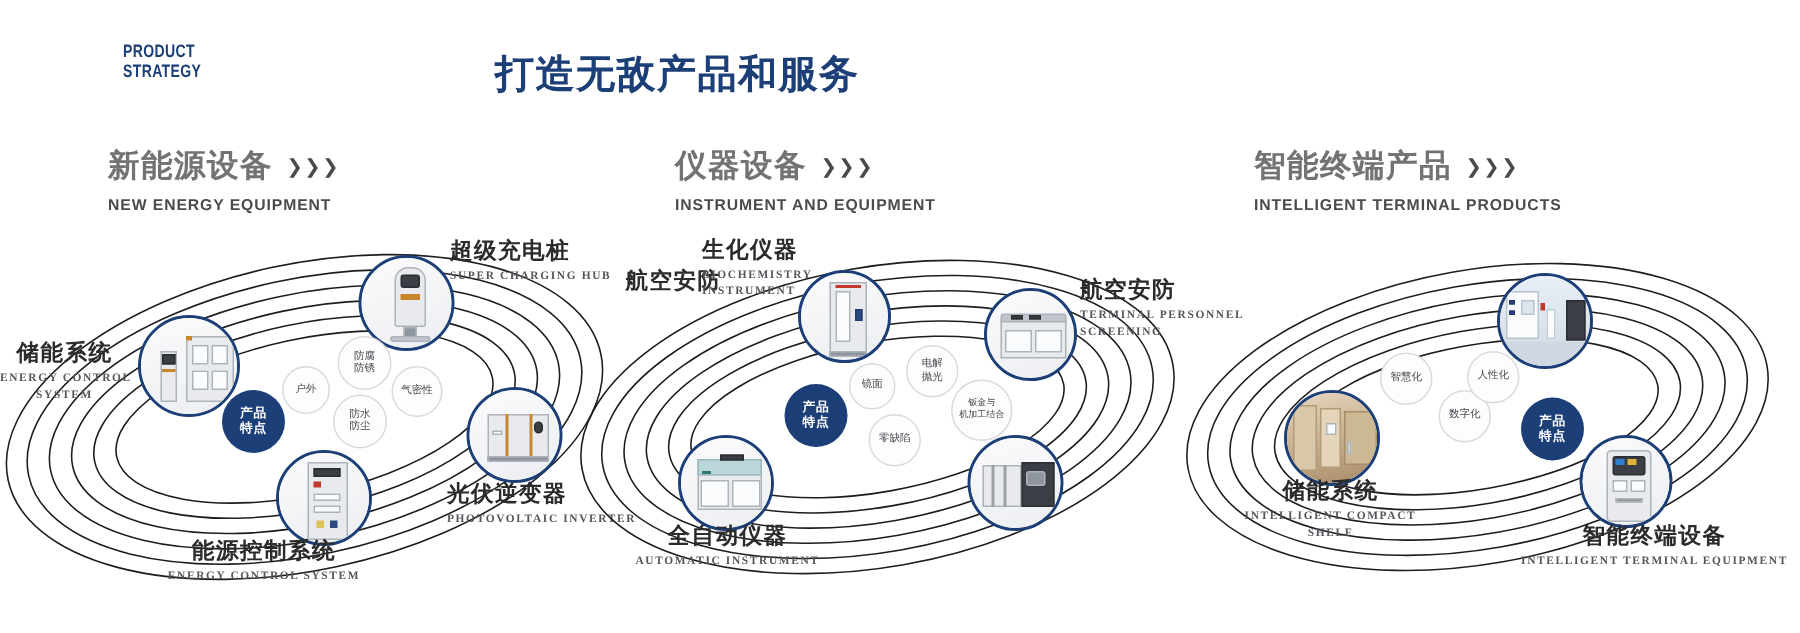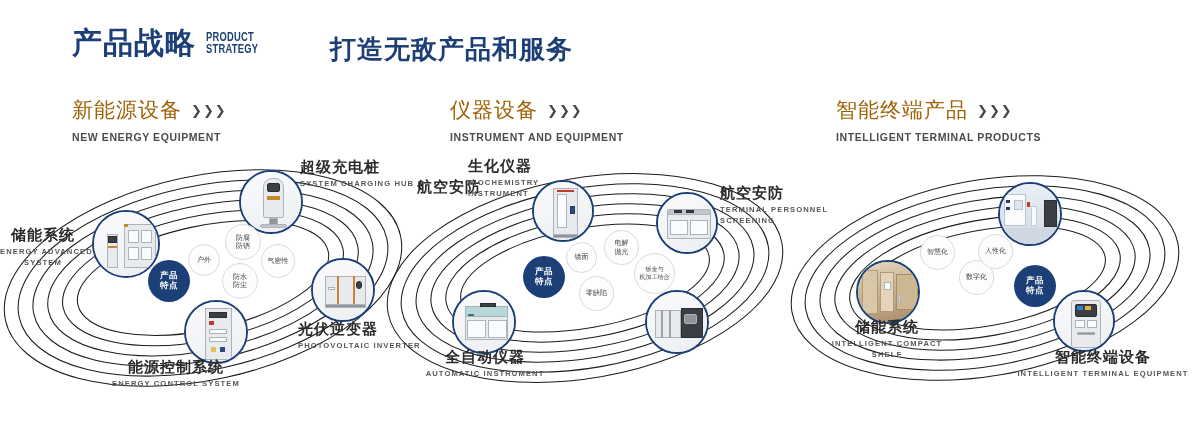--- a/index.html
+++ b/index.html
@@ -30,21 +30,21 @@
   }
   .hdr-en div { white-space: nowrap; }
   .hdr-sub {
     position: absolute; left: 330px; top: 32px;
     font-size: 26px; font-weight: 700; color: #1c3f77; letter-spacing: 1px;
   }
 
   
   .sect { position: absolute; }
   .sect-row { display: flex; align-items: center; }
-  .sect-cn { font-size: 21px; font-weight: 400; color: #a16207; letter-spacing: 1px; }
+  .sect-cn { font-size: 21px; font-weight: 700; color: #737373; letter-spacing: 1px; }
   .sect-arrows { margin-left: 9px; display: flex; gap: 1px; }
   .sect-arrows span { color: #4a4a4a; font-size: 13px; font-weight: 700; line-height: 1; }
   .sect-en {
     margin-top: 7px; font-size: 10.5px; font-weight: 700;
     color: #4b4b4b; letter-spacing: 0.6px;
   }
 
   
   .cluster { position: absolute; }
   .cluster svg { position: absolute; left: 0; top: 0; overflow: visible; }
@@ -70,21 +70,21 @@
   .bub {
     position: absolute; border-radius: 50%;
     background: #fdfdfd; border: 1px solid #d8dade;
     display: flex; flex-direction: column;
     align-items: center; justify-content: center;
     font-size: 7px; color: #43474d; line-height: 1.2;
     text-align: center; font-weight: 500;
   }
 
   
-  .lbl { position: absolute; }
+  .lbl { position: absolute; font-family: Liberation Serif, serif; }
   .lbl .cn { font-size: 15px; font-weight: 700; color: #2b2b2b; letter-spacing: 1px; white-space: nowrap; }
   .lbl .en { font-size: 7.6px; font-weight: 600; color: #53575c; letter-spacing: 1.1px; margin-top: 2px; white-space: nowrap; }
   .lbl.right { text-align: center; }
   .lbl.center { text-align: center; }
   .lbl.left { text-align: left; }
 
   
   .dev { position: absolute; inset: 0; background: linear-gradient(160deg,#fbfbfc 0%,#eceef1 100%); }
   .box { position: absolute; background: #cfd3d8; border: 1px solid #aeb3ba; }
   .box.d { background: #8f959d; }
@@ -98,21 +98,20 @@
   .acc.g { background: #dfc35a; }
   .room { position:absolute; inset:0; background: linear-gradient(180deg,#e9eff5 0%,#dbe3ec 55%,#cfd7e0 100%); }
   .wood { position:absolute; inset:0; background: linear-gradient(165deg,#e7d9c4 0%,#cbb392 45%,#a98c68 100%); }
 </style>
 </head>
 <body>
 
 <div id="stage">
 
   <div class="hdr">
-    <div class="hdr-cn">产品战略</div>
     <div class="hdr-en">
       <div>PRODUCT</div>
       <div>STRATEGY</div>
     </div>
   </div>
   <div class="hdr-sub">打造无敌产品和服务</div>
 
   <div class="sect" style="left:72px;top:96px">
     <div class="sect-row">
       <div class="sect-cn">新能源设备</div>
@@ -169,36 +168,36 @@
         <div class="box w" style="left:34px;top:35px;width:11px;height:13px"></div>
         <div class="box w" style="left:47px;top:35px;width:11px;height:13px"></div>
         <div class="acc" style="left:30px;top:12px;width:4px;height:3px"></div>
         <div class="box l" style="left:13px;top:22px;width:11px;height:34px"></div>
         <div class="box k" style="left:14px;top:24px;width:9px;height:7px"></div>
         <div class="acc" style="left:14px;top:34px;width:9px;height:2px"></div>
       </div>
     </div>
     <div class="lbl right" style="left:0px;top:76px;width:86px">
       <div class="cn">储能系统</div>
-      <div class="en">ENERGY ADVANCED</div>
+      <div class="en">ENERGY CONTROL</div>
       <div class="en">SYSTEM</div>
     </div>
 
     <div class="node" style="left:239px;top:20px;width:64px;height:64px">
       <div class="dev">
         <div class="box l" style="left:22px;top:6px;width:21px;height:40px;border-radius:9px 9px 2px 2px"></div>
         <div class="box k" style="left:26px;top:11px;width:13px;height:9px;border-radius:2px"></div>
         <div class="acc" style="left:26px;top:24px;width:13px;height:4px"></div>
         <div class="box d" style="left:28px;top:46px;width:9px;height:7px"></div>
         <div class="box t" style="left:19px;top:52px;width:27px;height:4px;border-radius:2px"></div>
       </div>
     </div>
     <div class="lbl left" style="left:300px;top:8px">
       <div class="cn">超级充电桩</div>
-      <div class="en">SYSTEM CHARGING HUB</div>
+      <div class="en">SUPER CHARGING HUB</div>
     </div>
 
     <div class="node" style="left:311px;top:108px;width:64px;height:64px">
       <div class="dev">
         <div class="box l" style="left:12px;top:16px;width:41px;height:31px"></div>
         <div class="acc" style="left:24px;top:16px;width:1.5px;height:31px"></div>
         <div class="acc" style="left:40px;top:16px;width:1.5px;height:31px"></div>
         <div class="box k" style="left:43px;top:21px;width:6px;height:8px;border-radius:3px"></div>
         <div class="box d" style="left:12px;top:44px;width:41px;height:4px"></div>
         <div class="box w" style="left:15px;top:27px;width:7px;height:3px"></div>

